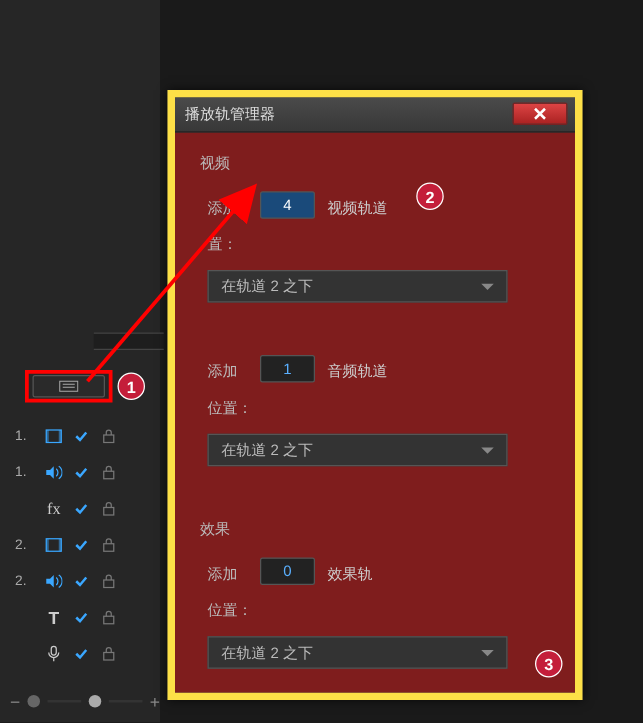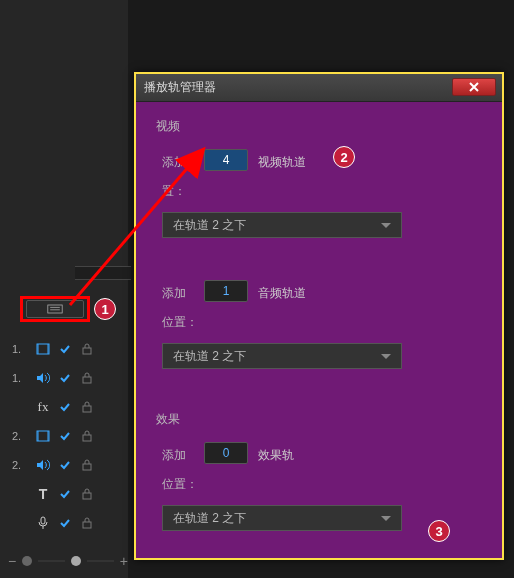--- a/index.html
+++ b/index.html
@@ -30,26 +30,26 @@
 .ico-spk{color:#3aa7ff}
 .ico-fx{color:#ccc;font-family:Georgia,serif;font-size:13px}
 .ico-t{color:#ccc;font-weight:bold;font-size:14px}
 .ico-mic{color:#ccc}
 
 .bottom{position:absolute;left:8px;bottom:8px;width:120px;height:18px;display:flex;align-items:center;gap:6px}
 .bottom .dot{width:10px;height:10px;border-radius:50%;background:#666}
 .bottom .line{flex:1;height:2px;background:#333}
 .bottom .pl{color:#888;font-size:14px}
 
-.dlg{position:absolute;left:134px;top:72px;width:370px;height:488px;background:#3a3a3a;border:2px solid #fde047;box-shadow:0 0 8px rgba(0,0,0,.7)}
+.dlg{position:absolute;left:134px;top:72px;width:332px;height:488px;background:#3a3a3a;border:6px solid #fde047;box-shadow:0 0 8px rgba(0,0,0,.7)}
 .dlg-title{height:28px;background:linear-gradient(#4a4a4a,#383838);border-bottom:1px solid #222;display:flex;align-items:center;padding:0 8px;position:relative}
 .dlg-title span{color:#ddd;font-size:12px}
 .dlg-close{position:absolute;right:6px;top:4px;width:44px;height:18px;background:linear-gradient(#d44,#a22);border-radius:2px;display:flex;align-items:center;justify-content:center;color:#fff;font-weight:bold;border:1px solid #722}
 
-.dlg-body{padding:16px 20px;background:#701a75;height:calc(100% - 28px);display:flex;flex-direction:column;gap:14px}
+.dlg-body{padding:16px 20px;background:#7f1d1d;height:calc(100% - 28px);display:flex;flex-direction:column;gap:14px}
 .section{}
 .section h4{color:#bbb;font-weight:normal;font-size:12px;margin-bottom:14px}
 .sep{height:1px;background:#444;margin:4px 0 10px}
 .fld{display:flex;align-items:flex-end;gap:10px;margin-bottom:12px;padding-left:6px}
 .fld label{color:#bbb;min-width:32px}
 .inp{width:44px;height:22px;background:#222;border:1px solid #555;color:#5ab0ff;text-align:center;font-size:12px;border-radius:2px}
 .inp.sel{background:#1a4a7a;color:#fff}
 .sel-box{width:240px;height:26px;background:#333;border:1px solid #555;display:flex;align-items:center;padding:1px 10px;position:relative;margin-left:6px;color:#bbb}
 .sel-box::after{content:'';position:absolute;right:10px;top:10px;border:5px solid transparent;border-top-color:#888}
 

